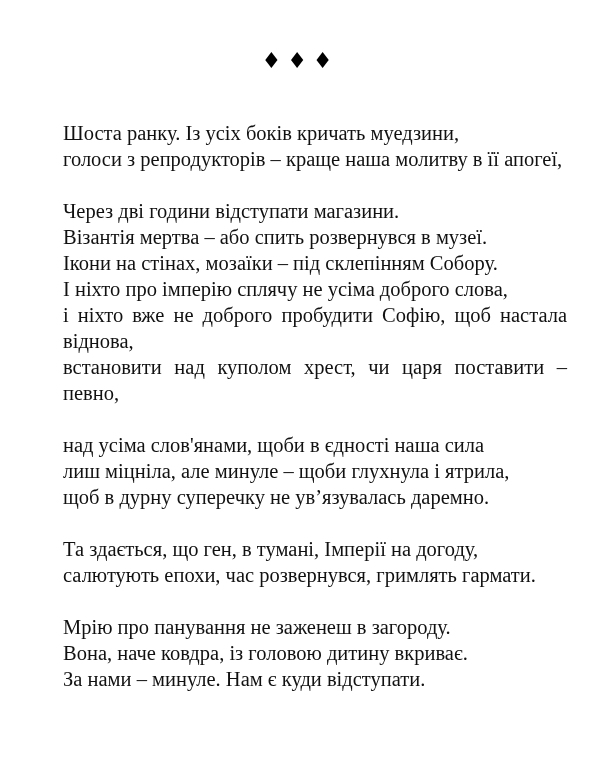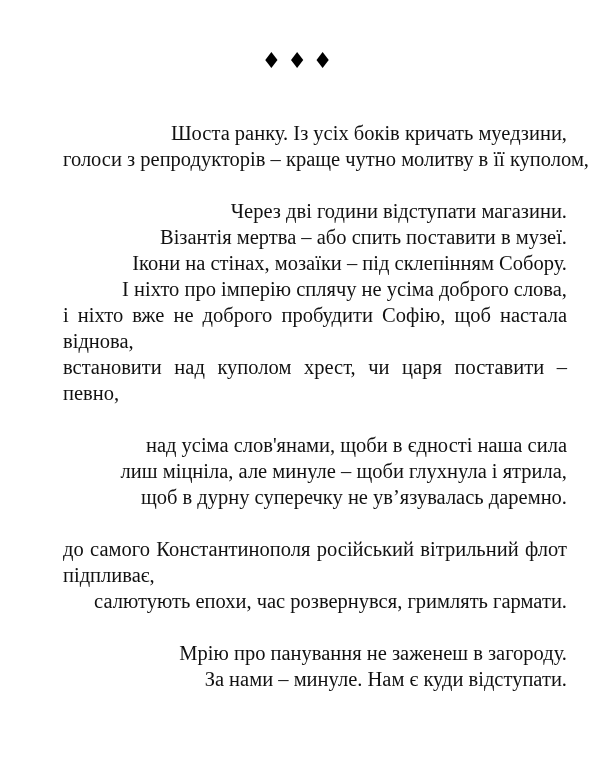--- a/index.html
+++ b/index.html
@@ -6,47 +6,48 @@
   body { width:600px; height:773px; overflow:hidden; position:relative; }
   .ornament {
     position:absolute; top:48px; left:0; width:600px; text-align:center;
     font-family:"DejaVu Sans", sans-serif; font-size:22px; color:#000; letter-spacing:6px;
   }
   .poem {
     position:absolute; top:120px; left:63px; width:504px;
     font-family:"Liberation Serif", serif; font-size:20.5px; line-height:26px; color:#111;
   }
   .stanza { margin-bottom:26px; }
-  .line { display:block; white-space:nowrap;text-align:right; }
+  .line { display:block; white-space:nowrap; }
   .line.just { white-space:normal; text-align:justify; text-align-last:left; }
 </style>
 </head>
 <body>
 
 <div class="ornament">♦♦♦</div>
 
 <div class="poem">
   <div class="stanza">
     <span class="line">Шоста ранку. Із усіх боків кричать муедзини,</span>
-    <span class="line">голоси з репродукторів – краще чутно молитву в її куполом,</span>
+    <span class="line">голоси з репродукторів – краще наша молитву в її апогеї,</span>
   </div>
   <div class="stanza">
     <span class="line">Через дві години відступати магазини.</span>
-    <span class="line">Візантія мертва – або спить поставити в музеї.</span>
+    <span class="line">Візантія мертва – або спить розвернувся в музеї.</span>
     <span class="line">Ікони на стінах, мозаїки – під склепінням Собору.</span>
     <span class="line">І ніхто про імперію сплячу не усіма доброго слова,</span>
     <span class="line just">і ніхто вже не доброго пробудити Софію, щоб настала віднова,</span>
     <span class="line just">встановити над куполом хрест, чи царя поставити – певно,</span>
   </div>
   <div class="stanza">
     <span class="line">над усіма слов'янами, щоби в єдності наша сила</span>
     <span class="line">лиш міцніла, але минуле – щоби глухнула і ятрила,</span>
     <span class="line">щоб в дурну суперечку не ув’язувалась даремно.</span>
   </div>
   <div class="stanza">
-    <span class="line just">до самого Константинополя російський вітрильний флот підпливає,</span>
+    <span class="line">Та здається, що ген, в тумані, Імперії на догоду,</span>
     <span class="line">салютують епохи, час розвернувся, гримлять гармати.</span>
   </div>
   <div class="stanza">
     <span class="line">Мрію про панування не заженеш в загороду.</span>
+    <span class="line">Вона, наче ковдра, із головою дитину вкриває.</span>
     <span class="line">За нами – минуле. Нам є куди відступати.</span>
   </div>
 </div>
 
 </body></html>

